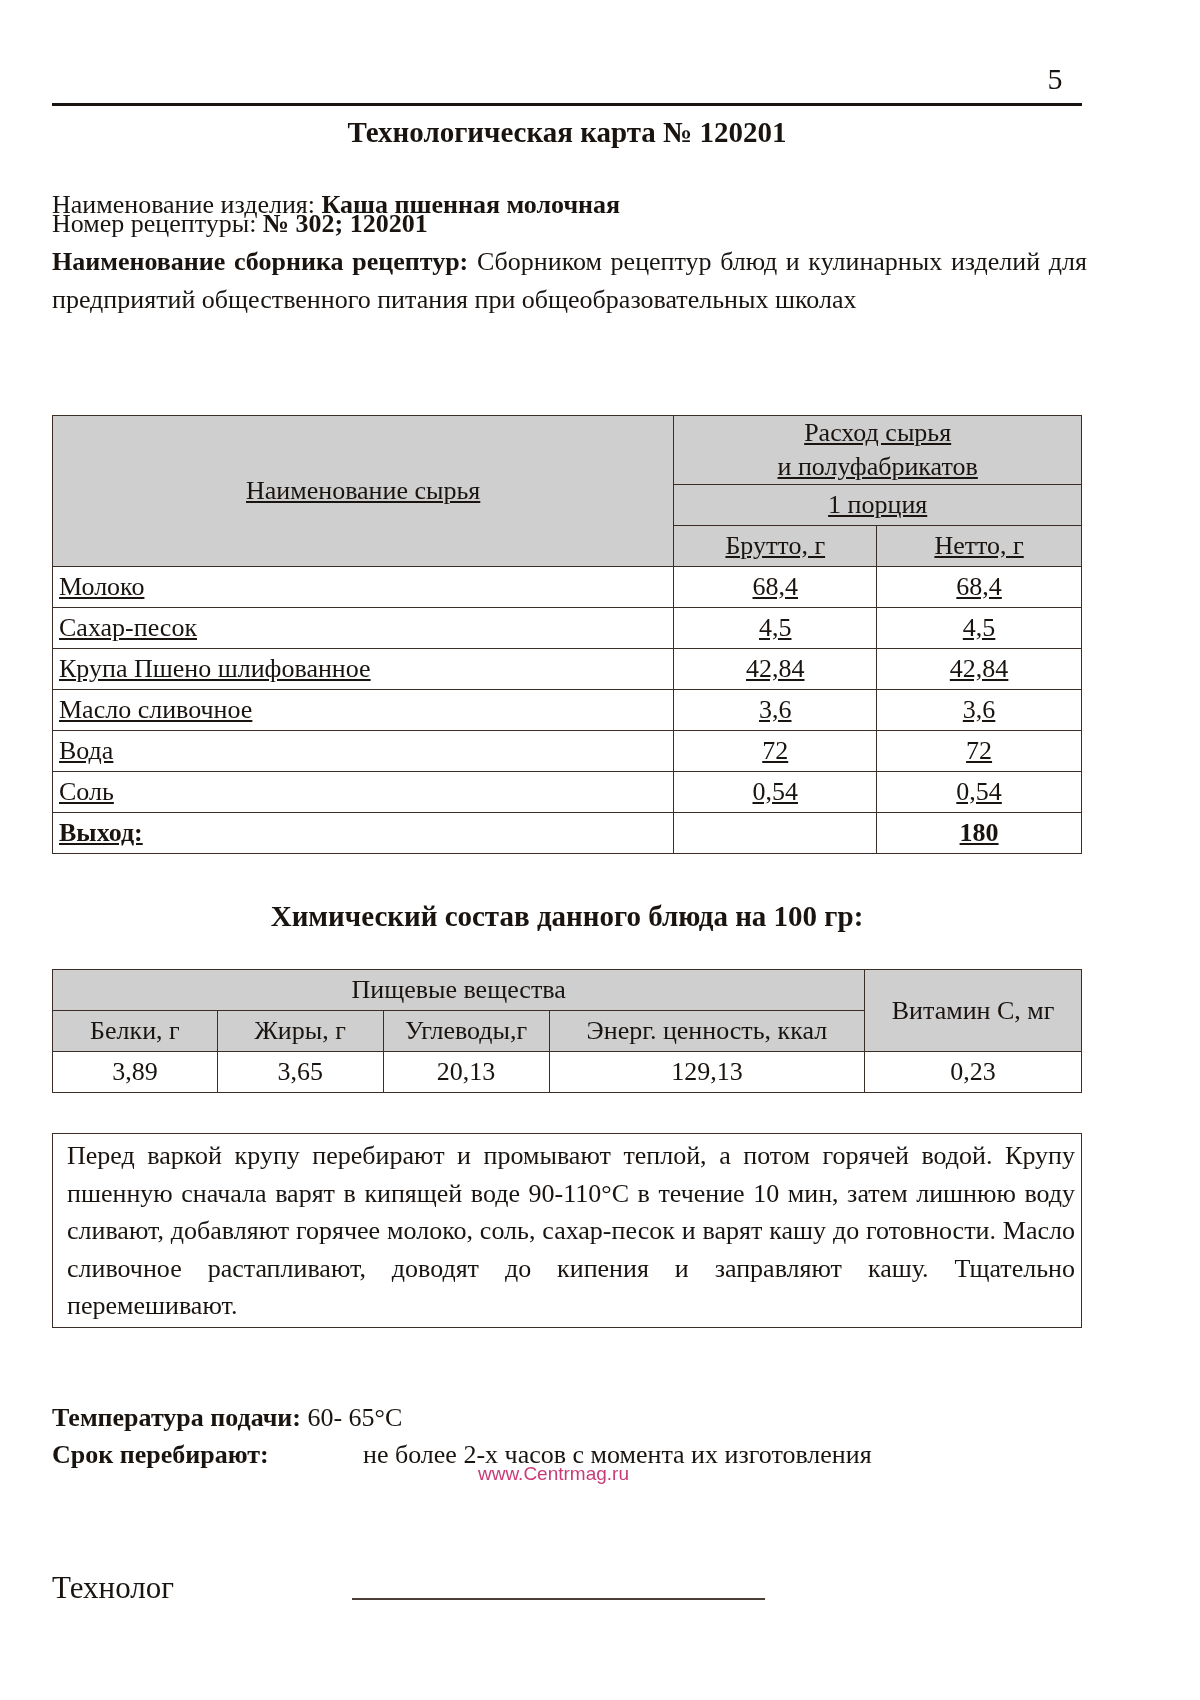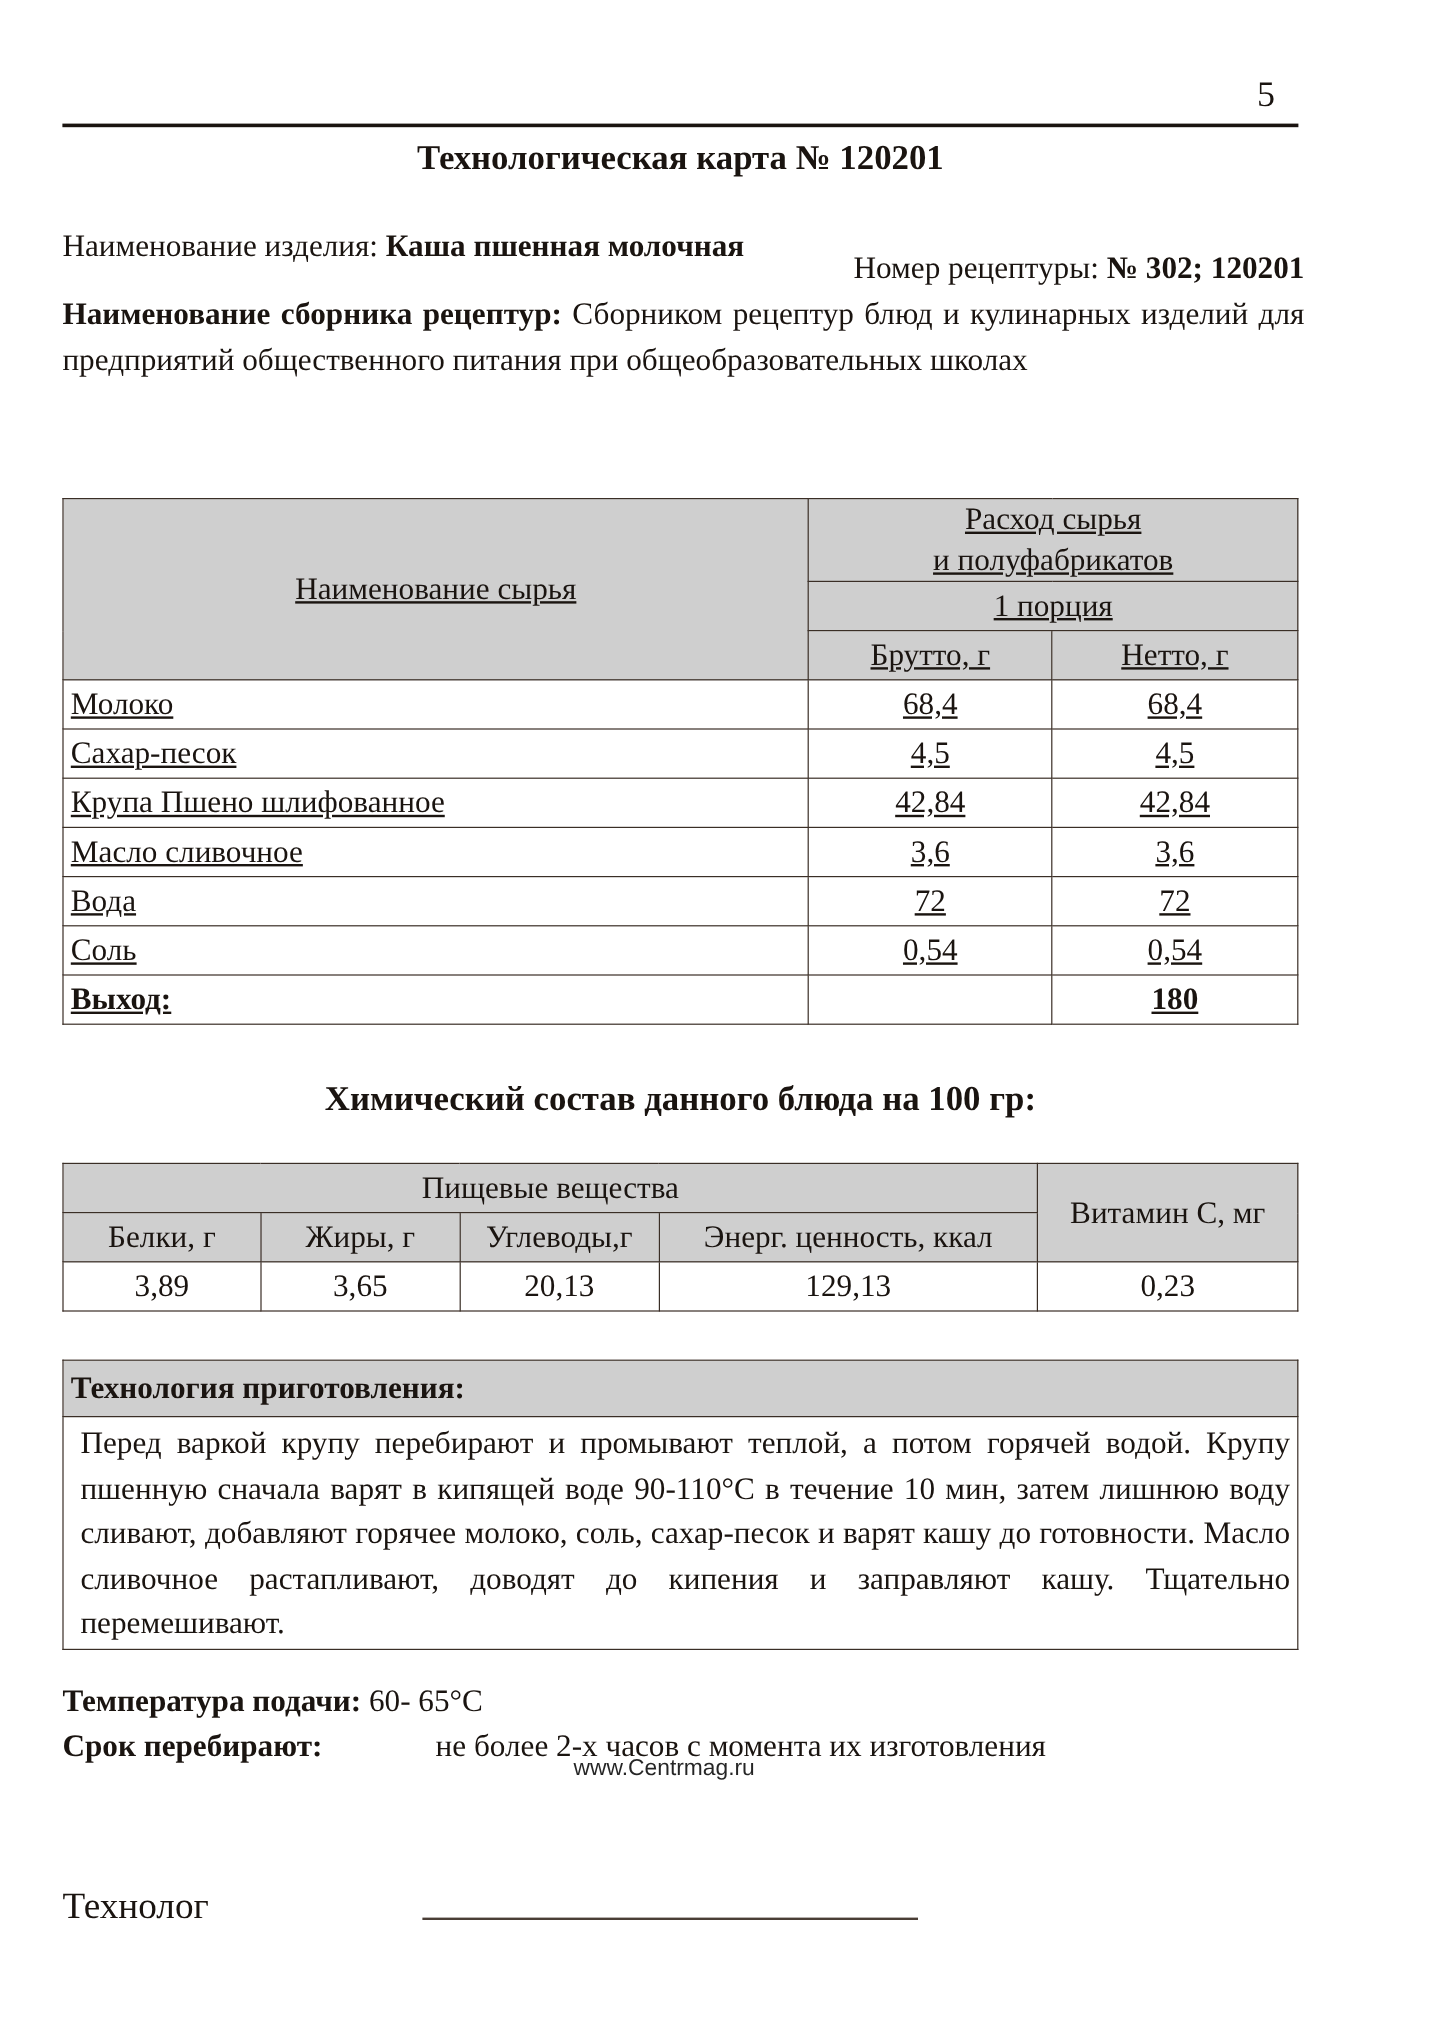--- a/index.html
+++ b/index.html
@@ -28,35 +28,35 @@
 
   #tech { left:52px; top:1133px; width:1030px; }
   #tech td.head { height:46px; text-align:left; padding-left:6px; font-weight:bold; font-size:26px; }
   #tech td.body { padding:3px 6px 2px 14px; line-height:37.5px; font-size:26px; text-align:justify; }
 
   .foot { left:52px; font-size:26px; line-height:38px; }
   .srok-val { left:363px; font-size:26px; line-height:38px; }
   .sign-label { left:52px; top:1570px; font-size:31px; }
   .sign-line { left:352px; top:1598px; width:413px; height:2px; background:#4a3e36; }
   .watermark { left:478px; top:1463px; font-family:"Liberation Sans", sans-serif; font-size:19px;
-               color:#000000; opacity:0.85; }
+               color:#be185d; opacity:0.85; }
 </style>
 </head>
 <body>
 
 <div class="abs page-num">5</div>
 <div class="abs top-rule"></div>
 
 <div class="abs doc-title">Технологическая карта № 120201</div>
 
 <div class="abs meta" style="top:170px;margin-top:16px;">
   <span>Наименование изделия:</span>
   <b>Каша пшенная молочная</b>
 </div>
-<div class="abs meta" style="top:205px;text-align:right;">
+<div class="abs meta" style="top:205px;">
   <span>Номер рецептуры:</span>
   <b>№ 302; 120201</b>
 </div>
 <div class="abs meta para" style="top:243px;">
   <b>Наименование сборника рецептур:</b>
   <span>Сборником рецептур блюд и кулинарных изделий для предприятий общественного питания при общеобразовательных школах</span>
 </div>
 
 <table id="t1">
   <colgroup>
@@ -147,23 +147,20 @@
     <td>3,65</td>
     <td>20,13</td>
     <td>129,13</td>
     <td>0,23</td>
   </tr>
 </tbody>
   </table>
 
 <table id="tech">
   <tbody>
-      <tr class="hdr">
-        <td class="head">Технология приготовления:</td>
-      </tr>
   <tr>
         <td class="body">Перед варкой крупу перебирают и промывают теплой, а потом горячей водой. Крупу пшенную сначала варят в кипящей воде 90-110°С в течение 10 мин, затем лишнюю воду сливают, добавляют горячее  молоко, соль, сахар-песок и варят кашу до готовности. Масло сливочное растапливают, доводят до кипения и заправляют кашу. Тщательно перемешивают.</td>
       </tr>
 </tbody>
   </table>
 
 <div class="abs foot" style="top:1399px;">
   <b>Температура подачи:</b>
   <span>60- 65°С</span>
 </div>

